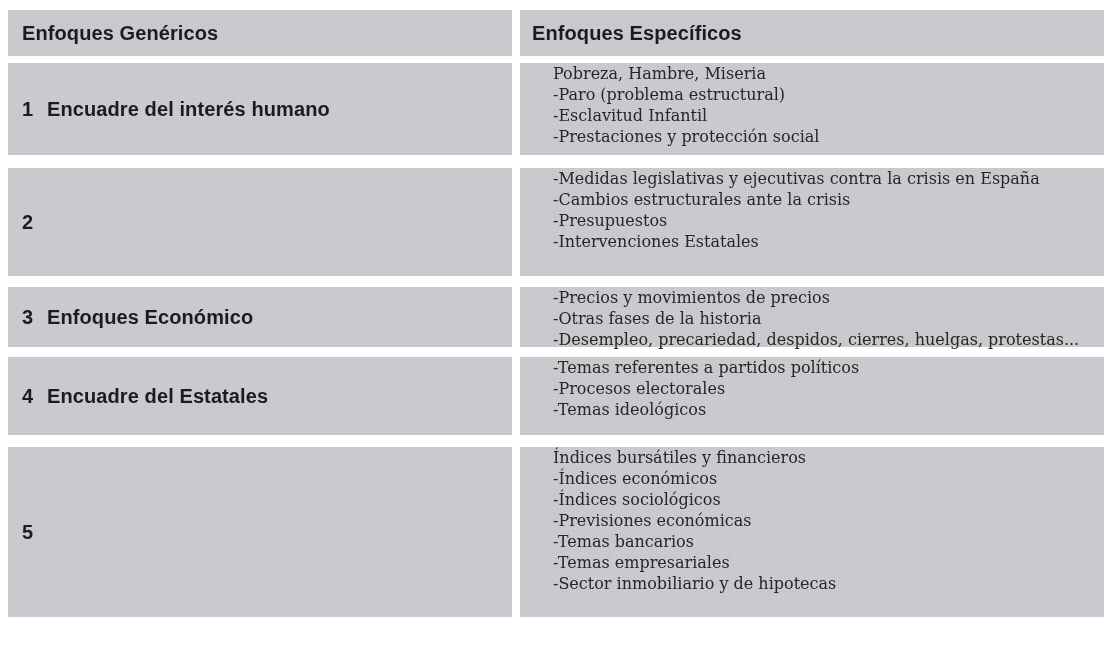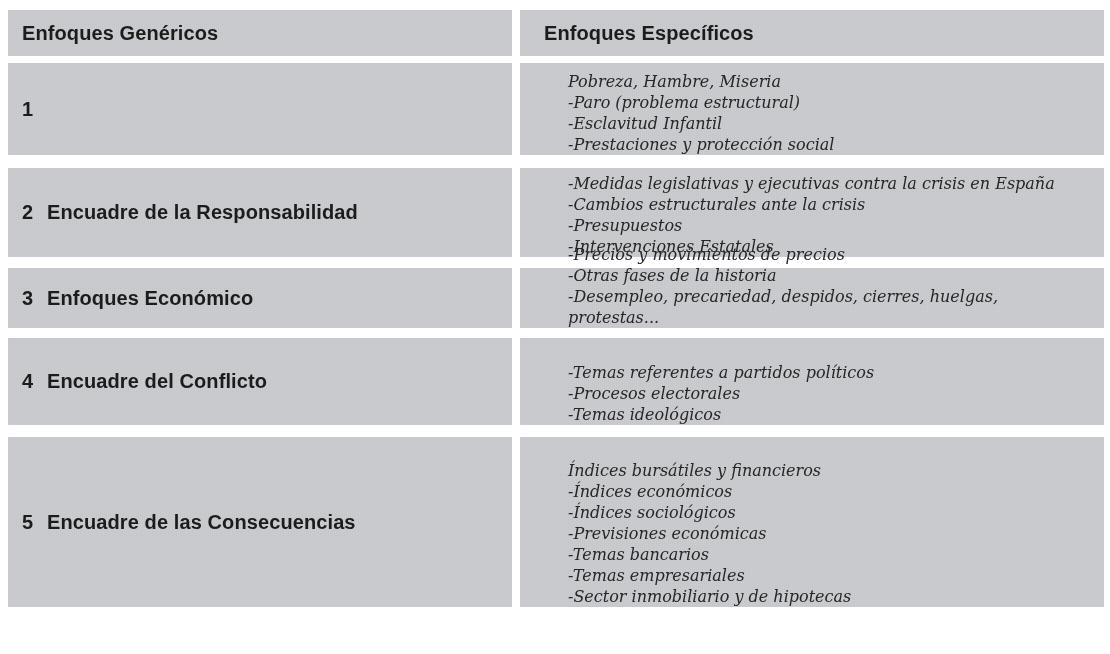--- a/index.html
+++ b/index.html
@@ -29,60 +29,59 @@
       repeating-linear-gradient(90deg, rgba(160,168,182,0.10) 0 1px, rgba(0,0,0,0) 1px 2px);
   }
   .col-left  { width: 504px; }
   .col-right { width: 584px; }
 
   
   .band-header .cell { height: 46px; }
   .band-header { margin-bottom: 7px; }
   .band-r0 .cell { height: 92px; }
   .band-r0 { margin-bottom: 13px; }
-  .band-r1 .cell { height: 89px; }
+  .band-r1 .cell { height: 108px; }
   .band-r1 { margin-bottom: 11px; }
   .band-r2 .cell { height: 60px; }
   .band-r2 { margin-bottom: 10px; }
-  .band-r3 .cell { height: 87px; }
+  .band-r3 .cell { height: 78px; }
   .band-r3 { margin-bottom: 12px; }
   .band-r4 .cell { height: 170px; }
 
   .header-cell {
     display: flex;
     align-items: center;
     padding-left: 14px;
     font-weight: bold;
     font-size: 20px;
     color: #1c1c1c;
     letter-spacing: 0.1px;
   }
-  .header-cell.col-right { padding-left: 24px; }
+  .header-cell.col-right { padding-left: 12px; }
 
   .generic-cell {
     display: flex;
     align-items: center;
     padding-left: 14px;
     font-weight: bold;
     font-size: 20px;
     color: #1c1c1c;
     letter-spacing: 0.1px;
   }
   .row-num {
     display: inline-block;
     width: 25px;
     flex: 0 0 25px;
   }
   .specific-cell {
     display: flex;
     flex-direction: column;
-    justify-content: flex-end;
-    padding-left: 48px;
+    justify-content: flex-start;
+    padding-left: 33px;
     padding-right: 10px;
-    font-style: italic;
   }
   .specific-lines {
     font-family: "DejaVu Serif", "Liberation Serif", serif;
     font-size: 16px;
     line-height: 21px;
     color: #262626;
     white-space: pre-line;
   }
 </style>
 </head>
@@ -95,33 +94,33 @@
       <span>Enfoques Genéricos</span>
     </div>
     <div class="cell col-right header-cell">
       <span>Enfoques Específicos</span>
     </div>
   </div>
 
   <div class="band band-r0">
     <div class="cell col-left generic-cell">
       <span class="row-num">1</span>
+      <span>Encuadre del interés humano</span>
     </div>
     <div class="cell col-right specific-cell">
       <div class="specific-lines">Pobreza, Hambre, Miseria
 -Paro (problema estructural)
 -Esclavitud Infantil
 -Prestaciones y protección social</div>
     </div>
   </div>
 
   <div class="band band-r1">
     <div class="cell col-left generic-cell">
       <span class="row-num">2</span>
-      <span>Encuadre de la Responsabilidad</span>
     </div>
     <div class="cell col-right specific-cell">
       <div class="specific-lines">-Medidas legislativas y ejecutivas contra la crisis en España
 -Cambios estructurales ante la crisis
 -Presupuestos
 -Intervenciones Estatales</div>
     </div>
   </div>
 
   <div class="band band-r2">
@@ -132,33 +131,32 @@
     <div class="cell col-right specific-cell">
       <div class="specific-lines">-Precios y movimientos de precios
 -Otras fases de la historia
 -Desempleo, precariedad, despidos, cierres, huelgas, protestas...</div>
     </div>
   </div>
 
   <div class="band band-r3">
     <div class="cell col-left generic-cell">
       <span class="row-num">4</span>
-      <span>Encuadre del Conflicto</span>
+      <span>Encuadre del Estatales</span>
     </div>
     <div class="cell col-right specific-cell">
       <div class="specific-lines">-Temas referentes a partidos políticos
 -Procesos electorales
 -Temas ideológicos</div>
     </div>
   </div>
 
   <div class="band band-r4">
     <div class="cell col-left generic-cell">
       <span class="row-num">5</span>
-      <span>Encuadre de las Consecuencias</span>
     </div>
     <div class="cell col-right specific-cell">
       <div class="specific-lines">Índices bursátiles y financieros
 -Índices económicos
 -Índices sociológicos
 -Previsiones económicas
 -Temas bancarios
 -Temas empresariales
 -Sector inmobiliario y de hipotecas</div>
     </div>

